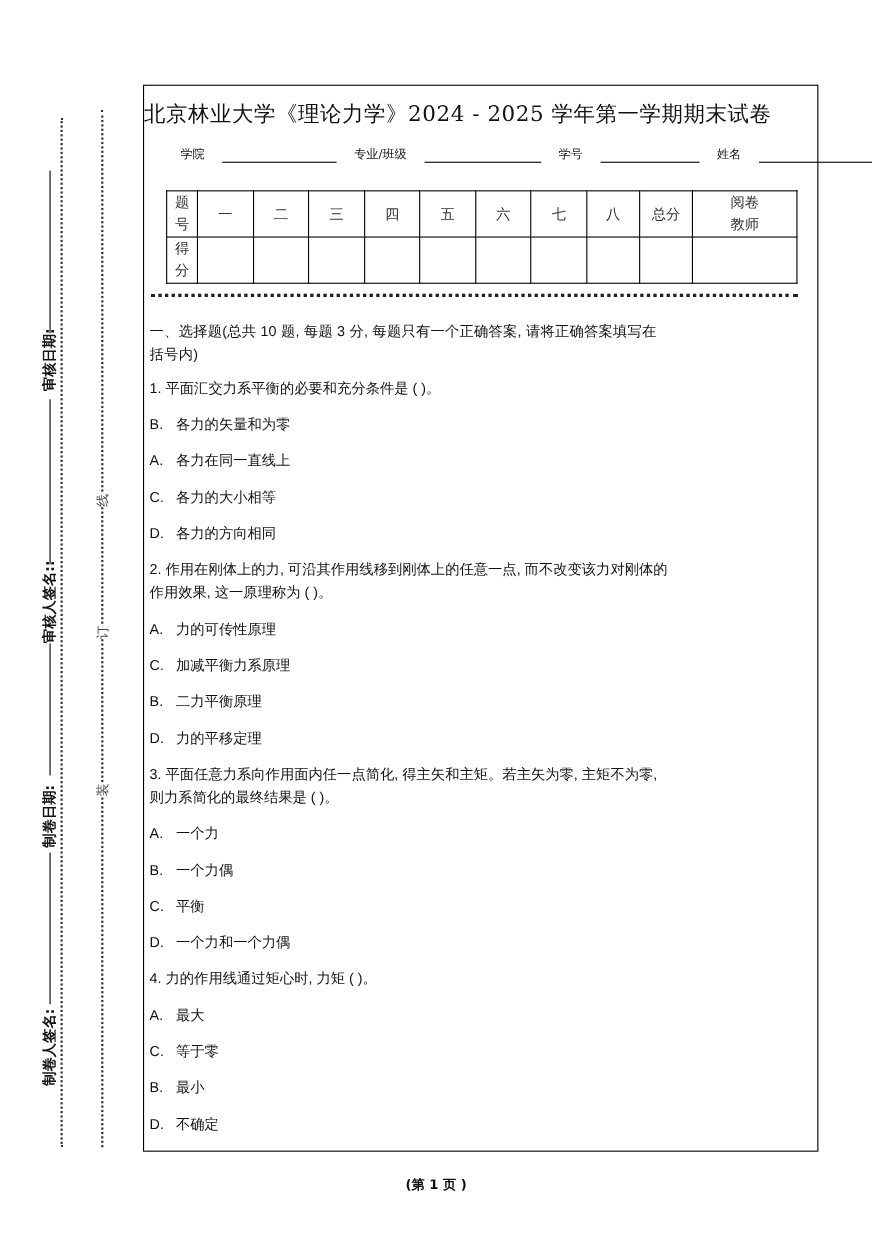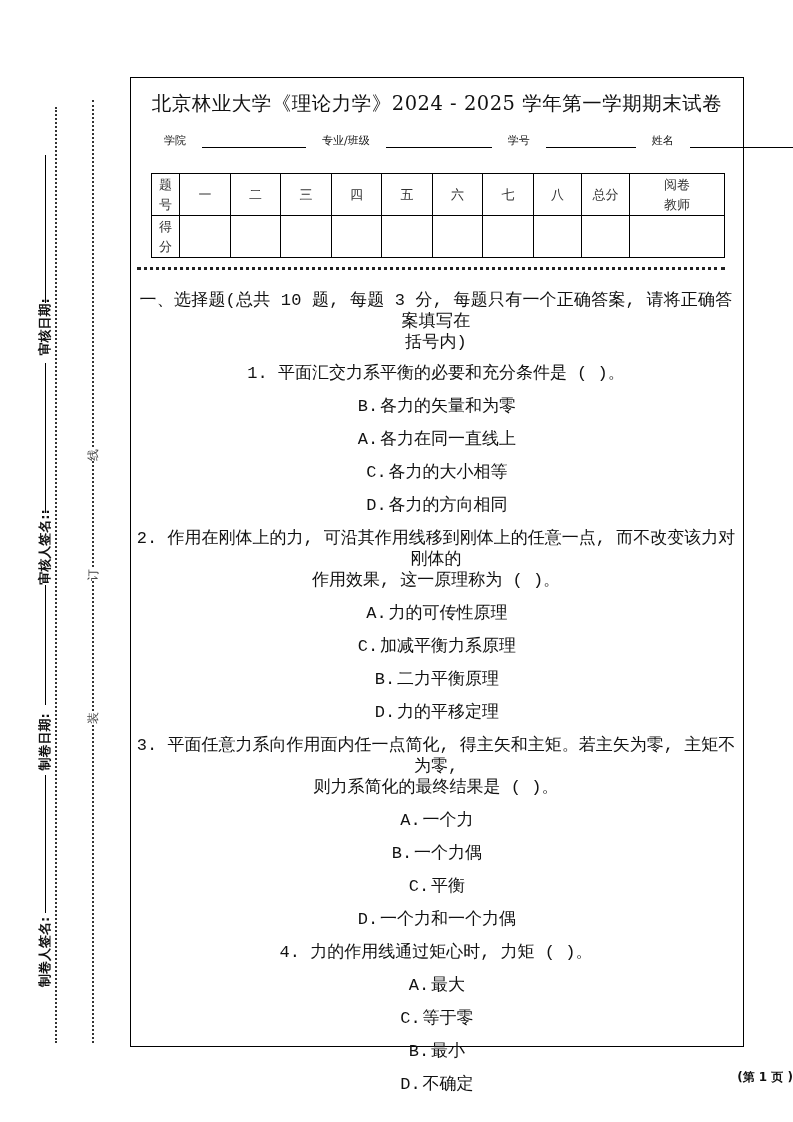--- a/index.html
+++ b/index.html
@@ -12,46 +12,46 @@
   .vlabel { position: absolute; font-family: "DejaVu Sans", sans-serif; font-weight: bold;
             font-size: 13px; color: #111; white-space: nowrap;
             transform: rotate(-90deg); transform-origin: center center; }
   .bindchar { position: absolute; font-size: 12px; color: #444; background: #fff;
               transform: rotate(-90deg); transform-origin: center center; line-height: 12px; }
 
   
   .frame { position: absolute; left: 130px; top: 77px; width: 614px; height: 970px;
            border: 1px solid #000; box-sizing: border-box; }
 
-  .title { position: absolute; left: 0; top: 12px; width: 100%; text-align: center;
+  .title { position: absolute; left: 0; top: 12px; width: 100%; 
            font-size: 19.5px; letter-spacing: 0.5px; white-space: nowrap; }
 
   .info-row { position: absolute; left: 33px; top: 55px; font-size: 11px; display: flex;
               align-items: flex-end; white-space: nowrap; gap: 14px; }
   .info-row .lbl { margin-right: 2px; }
   .info-row .blank { display: inline-block; border-bottom: 1px solid #000; height: 12px; margin-right: 2px; }
 
   table.score { position: absolute; left: 20px; top: 95px; border-collapse: collapse;
                 font-size: 13px; }
   table.score td { border: 1px solid #000; text-align: center; padding: 0; color: #333; }
   table.score tr.r1 td { height: 41px; }
   table.score tr.r2 td { height: 41px; }
   table.score td.rowhead { line-height: 20px; font-size: 13px; }
 
   .sep { position: absolute; left: 6px; top: 189px; width: 588px; height: 0;
          border-top: 3px dotted #222; }
 
   .content { position: absolute; left: 5px; top: 212px; width: 600px;
-             font-family: Liberation Mono, monospace; font-size: 17px; line-height: 21px; text-align: center; }
+             font-family: Liberation Sans, sans-serif; font-size: 13px; line-height: 21px; }
   .section-head { margin: 0 0 10px 0; letter-spacing: 0.2px; }
   .q-stem { margin: 0 0 12px 0; }
   .opt { margin: 0 0 12px 0; }
   .opt .letter { display: inline-block; width: 24px; }
 
-  .footer { position: absolute; left: 0; width: 100%; top: 1069px; text-align: right;
+  .footer { position: absolute; left: 0; width: 100%; top: 1069px; text-align: center;
             font-family: "DejaVu Sans", sans-serif; font-weight: bold; font-size: 12px; }
 </style>
 </head>
 <body>
 
 <div>
   <div class="solidline" style="left:45px; top:155px; height:148px;"></div>
   <div class="solidline" style="left:45px; top:363px; height:150px;"></div>
   <div class="solidline" style="left:45px; top:585px; height:120px;"></div>
   <div class="solidline" style="left:45px; top:775px; height:138px;"></div>

